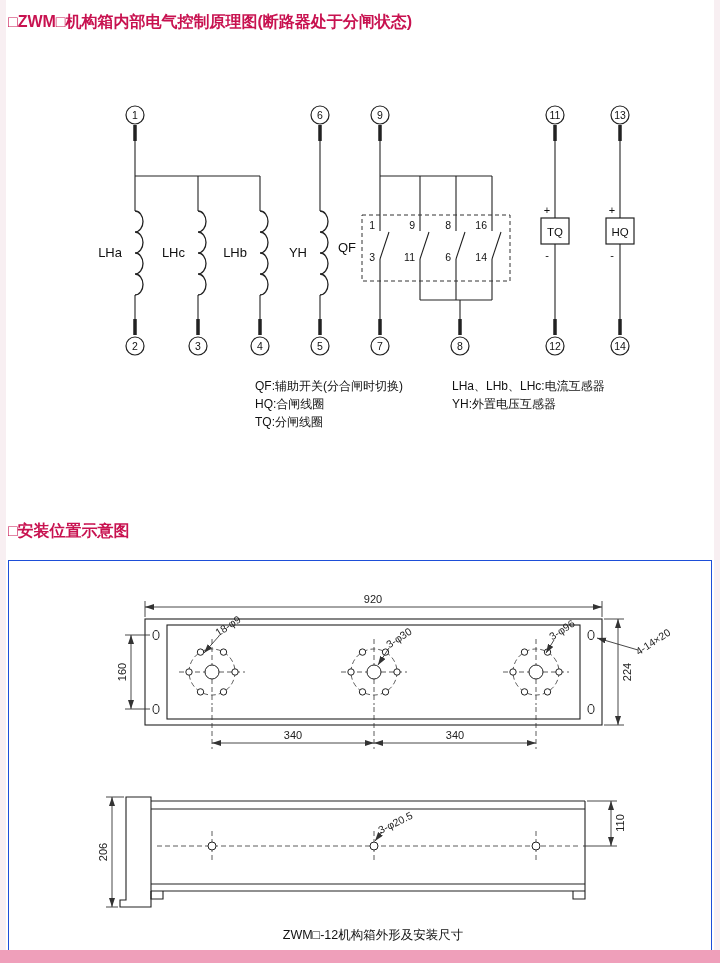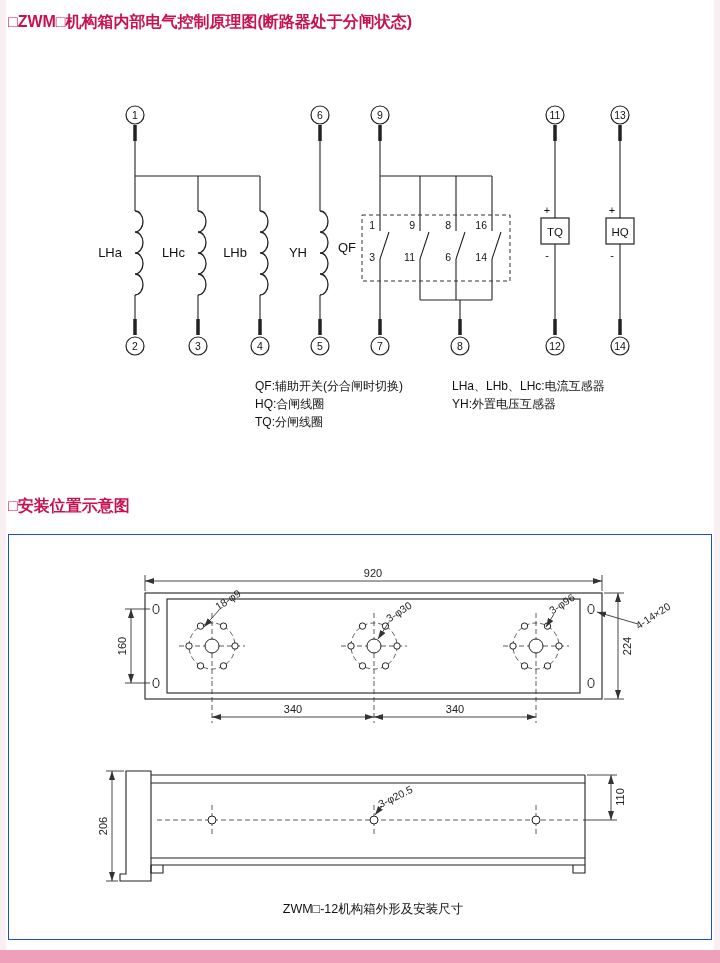--- a/index.html
+++ b/index.html
@@ -2,21 +2,21 @@
 <html><head>
 <meta charset="utf-8">
 <style>
   html,body{width:720px;height:963px;margin:0;padding:0;background:#fff;overflow:hidden;
     font-family:"Liberation Sans","DejaVu Sans",sans-serif;position:relative;}
   .side-strip{position:absolute;top:0;bottom:0;width:6px;background:#f8eff2;}
   .side-strip.left{left:0;} .side-strip.right{right:0;}
   .bottom-bar{position:absolute;left:0;right:0;bottom:0;height:13px;background:#ef9fba;}
   .sec-title{color:#c81250;font-weight:bold;font-size:16px;line-height:24px;padding-left:8px;}
   .t1{margin-top:10px;}
-  .t2{margin-top:58px;}
+  .t2{margin-top:84px;font-family:Liberation Mono, monospace;}
   svg{display:block;}
   #circuit{margin-top:44px;}
   .panel{margin:16px 8px 0 8px;border:1px solid #1d4ed8;height:404px;background:#fff;}
   .panel svg{margin:4px 0 0 8px;}
   
   .w{stroke:#222;stroke-width:1.1;fill:none;}
   .coil{stroke:#222;stroke-width:1.3;fill:none;}
   .tick{stroke:#222;stroke-width:3.5;}
   .term{fill:#fff;stroke:#222;stroke-width:1.2;}
   .comp{fill:#fff;stroke:#222;stroke-width:1.2;}

